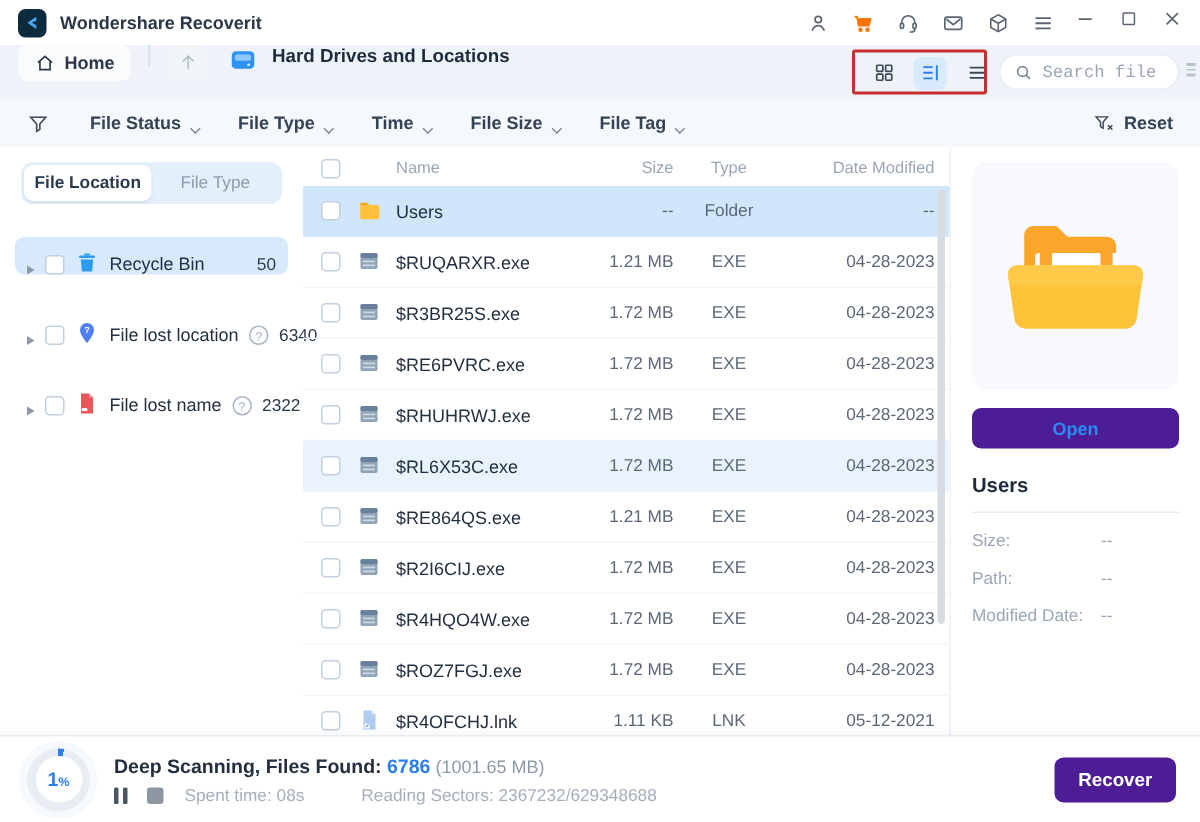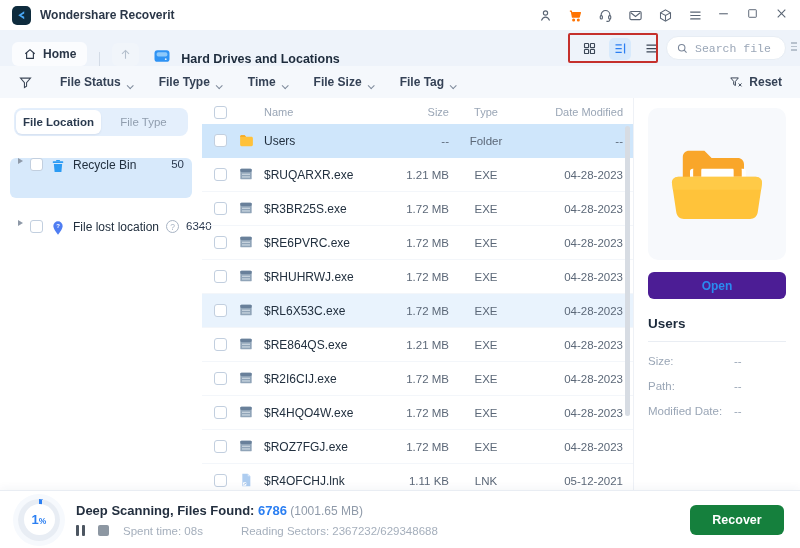--- a/index.html
+++ b/index.html
@@ -11,21 +11,21 @@
   .titlebar{height:30px;display:flex;align-items:center;padding:0 12px;background:#fff}
   .logo{width:19px;height:19px;border-radius:5px;background:#0e2b3d;display:flex;align-items:center;justify-content:center;margin-right:9px;flex:none}
   .app-title{font-size:12px;font-weight:700;color:#2b3748}
   .tb-icons{margin-left:auto;display:flex;align-items:center;gap:14px}
   .tb-icons .icw{width:16px;height:16px;display:flex;align-items:center;justify-content:center}
   .tb-icons svg{width:15px;height:15px}
   .winctl{display:flex;align-items:center;gap:16px;margin-left:14px}
   .winctl svg{width:13px;height:13px}
 
   
-  .navbar{height:36px;background:#eef3fa;display:flex;align-items:flex-end;padding:0 12px;position:relative}
+  .navbar{height:36px;background:#eef3fa;display:flex;align-items:flex-start;padding:0 12px;position:relative}
   .home-btn{display:flex;align-items:center;gap:6px;background:#fbfcfe;border-radius:6px;height:24px;padding:0 11px;font-size:12px;font-weight:600;color:#2b3748;cursor:pointer}
   .nav-divider{width:1px;height:14px;background:#d3dbe6;margin:0 12px}
   .up-btn{width:27px;height:23px;background:#f1f5fa;border-radius:6px;display:flex;align-items:center;justify-content:center}
   .drive-ic{margin:0 9px 0 13px;display:flex}
   .loc-title{font-size:12.5px;font-weight:700;color:#1d2b3c}
   .views{position:absolute;left:578px;top:7px;display:flex;align-items:center;gap:9px;height:23px}
   .view-btn{width:22px;height:22px;display:flex;align-items:center;justify-content:center;border-radius:5px}
   .view-btn.active{background:#d8eafc}
   .red-box{position:absolute;left:568px;top:3px;width:90px;height:30px;border:2px solid #c5302c;border-radius:2px;pointer-events:none}
   .search{position:absolute;left:666px;top:6px;width:120px;height:24px;background:#fff;border:1px solid #e7edf4;border-radius:13px;display:flex;align-items:center;padding:0 9px;gap:6px}
@@ -39,21 +39,21 @@
   .filter-item{display:flex;align-items:flex-end;gap:6px;cursor:pointer}
   .chev{width:5px;height:5px;border-right:1.5px solid #7f8b9c;border-bottom:1.5px solid #7f8b9c;transform:rotate(45deg) translateY(-1px)}
   .reset{margin-left:auto;display:flex;gap:6px;align-items:center;cursor:pointer}
 
   
   .content{display:flex;height:392px;background:#fff}
   .sidebar{width:202px;padding:8px 0;flex:none}
   .tabs{margin:2px 14px 10px;background:#e4effc;border-radius:8px;height:28px;display:flex;padding:2px}
   .tab{flex:1;display:flex;align-items:center;justify-content:center;font-size:11.5px;color:#909dae;border-radius:6px;cursor:pointer}
   .tab.active{background:#fff;color:#2a3a4e;font-weight:700;box-shadow:0 1px 2px rgba(20,40,80,.08)}
-  .side-item{display:flex;align-items:flex-start;height:40px;margin:22px 10px;padding:0 8px;border-radius:6px;gap:7px;cursor:pointer}
+  .side-item{display:flex;align-items:flex-end;height:25px;margin:22px 10px;padding:0 8px;border-radius:6px;gap:7px;cursor:pointer}
   .side-item.selected{background:#d7e9fb}
   .expander{width:0;height:0;border-top:3.5px solid transparent;border-bottom:3.5px solid transparent;border-left:5px solid #8e99a8;flex:none}
   .cbx{width:13px;height:13px;border:1.5px solid #c2cfdf;border-radius:3px;background:#fff;flex:none}
   .side-label{font-size:12px;color:#22303f;white-space:nowrap}
   .help{width:13px;height:13px;border:1px solid #a8b4c4;border-radius:50%;color:#a8b4c4;font-size:8.5px;display:flex;align-items:center;justify-content:center;flex:none}
   .help::after{content:"?"}
   .count{margin-left:auto;font-size:11.5px;color:#2c3a50}
   .sicon{width:16px;height:16px;display:flex;flex:none}
 
   
@@ -88,21 +88,21 @@
   .ring-inner .pct{font-size:8.5px;font-weight:700}
   .status-text{margin-left:16px}
   .line1{font-size:13px;font-weight:700;color:#232f3f}
   .line1 .found{color:#2b7ff2}
   .line1 .total{color:#8f9aa9;font-weight:400;font-size:12px}
   .line2{margin-top:7px;display:flex;align-items:center;font-size:11.5px;color:#a5afbc}
   .pause-btn{display:flex;gap:3px;margin-right:13px;cursor:pointer}
   .pause-btn i{display:block;width:3px;height:11px;background:#4c5661;border-radius:1px}
   .stop-btn{width:11px;height:11px;background:#8d97a2;border-radius:2px;margin-right:14px;cursor:pointer}
   .spent{margin-right:38px}
-  .recover-btn{position:absolute;right:16px;top:14px;width:94px;height:30px;background:#15803d;color:#fff;border:none;border-radius:6px;font-size:12.5px;font-weight:600;cursor:pointer;font-family:"Liberation Sans",sans-serif}
+  .recover-btn{position:absolute;right:16px;top:14px;width:81px;height:30px;background:#4c1d95;color:#fff;border:none;border-radius:6px;font-size:12.5px;font-weight:600;cursor:pointer;font-family:"Liberation Sans",sans-serif}
 </style>
 </head>
 <body>
 
 <div class="window">
 
   <div class="titlebar">
     <span class="logo">
       <svg viewBox="0 0 24 24" width="13" height="13">
           <path d="M17 4 L6 11.5 L17 19 L17 14.5 L11.5 11.5 L17 8.5 Z" fill="#4aa8f5"></path>
@@ -304,20 +304,35 @@
                 <path d="M12 2a7 7 0 0 1 7 7c0 5-7 13-7 13S5 14 5 9a7 7 0 0 1 7-7z" fill="#4f7df2"></path>
                 <text x="12" y="12.5" font-size="9" fill="#fff" text-anchor="middle" font-family="Liberation Sans, sans-serif" font-weight="bold">?</text>
               </svg>
             </span>
 
             <span class="side-label">File lost location</span>
             <span class="help"></span>
             <span class="count">6340</span>
           </div>
 
+          <div class="side-item">
+            <span class="expander"></span>
+            <span class="cbx"></span>
+
+            <span class="sicon">
+              <svg viewBox="0 0 24 24" width="16" height="16">
+                <path d="M6 2h8l4 4v16H6z" fill="#e6575c"></path>
+                <path d="M14 2v4h4z" fill="#f29da0"></path>
+                <rect x="6.5" y="16.5" width="6" height="3" rx="1.5" fill="#fff"></rect>
+              </svg>
+            </span>
+            <span class="side-label">File lost name</span>
+            <span class="help"></span>
+            <span class="count">2322</span>
+          </div>
         </div>
     </aside>
 
     <div class="table">
       <div class="trow t-header">
         <span class="c-check cbx"></span>
         <span></span>
         <span>Name</span>
         <span class="h-size">Size</span>
         <span class="h-type">Type</span>

